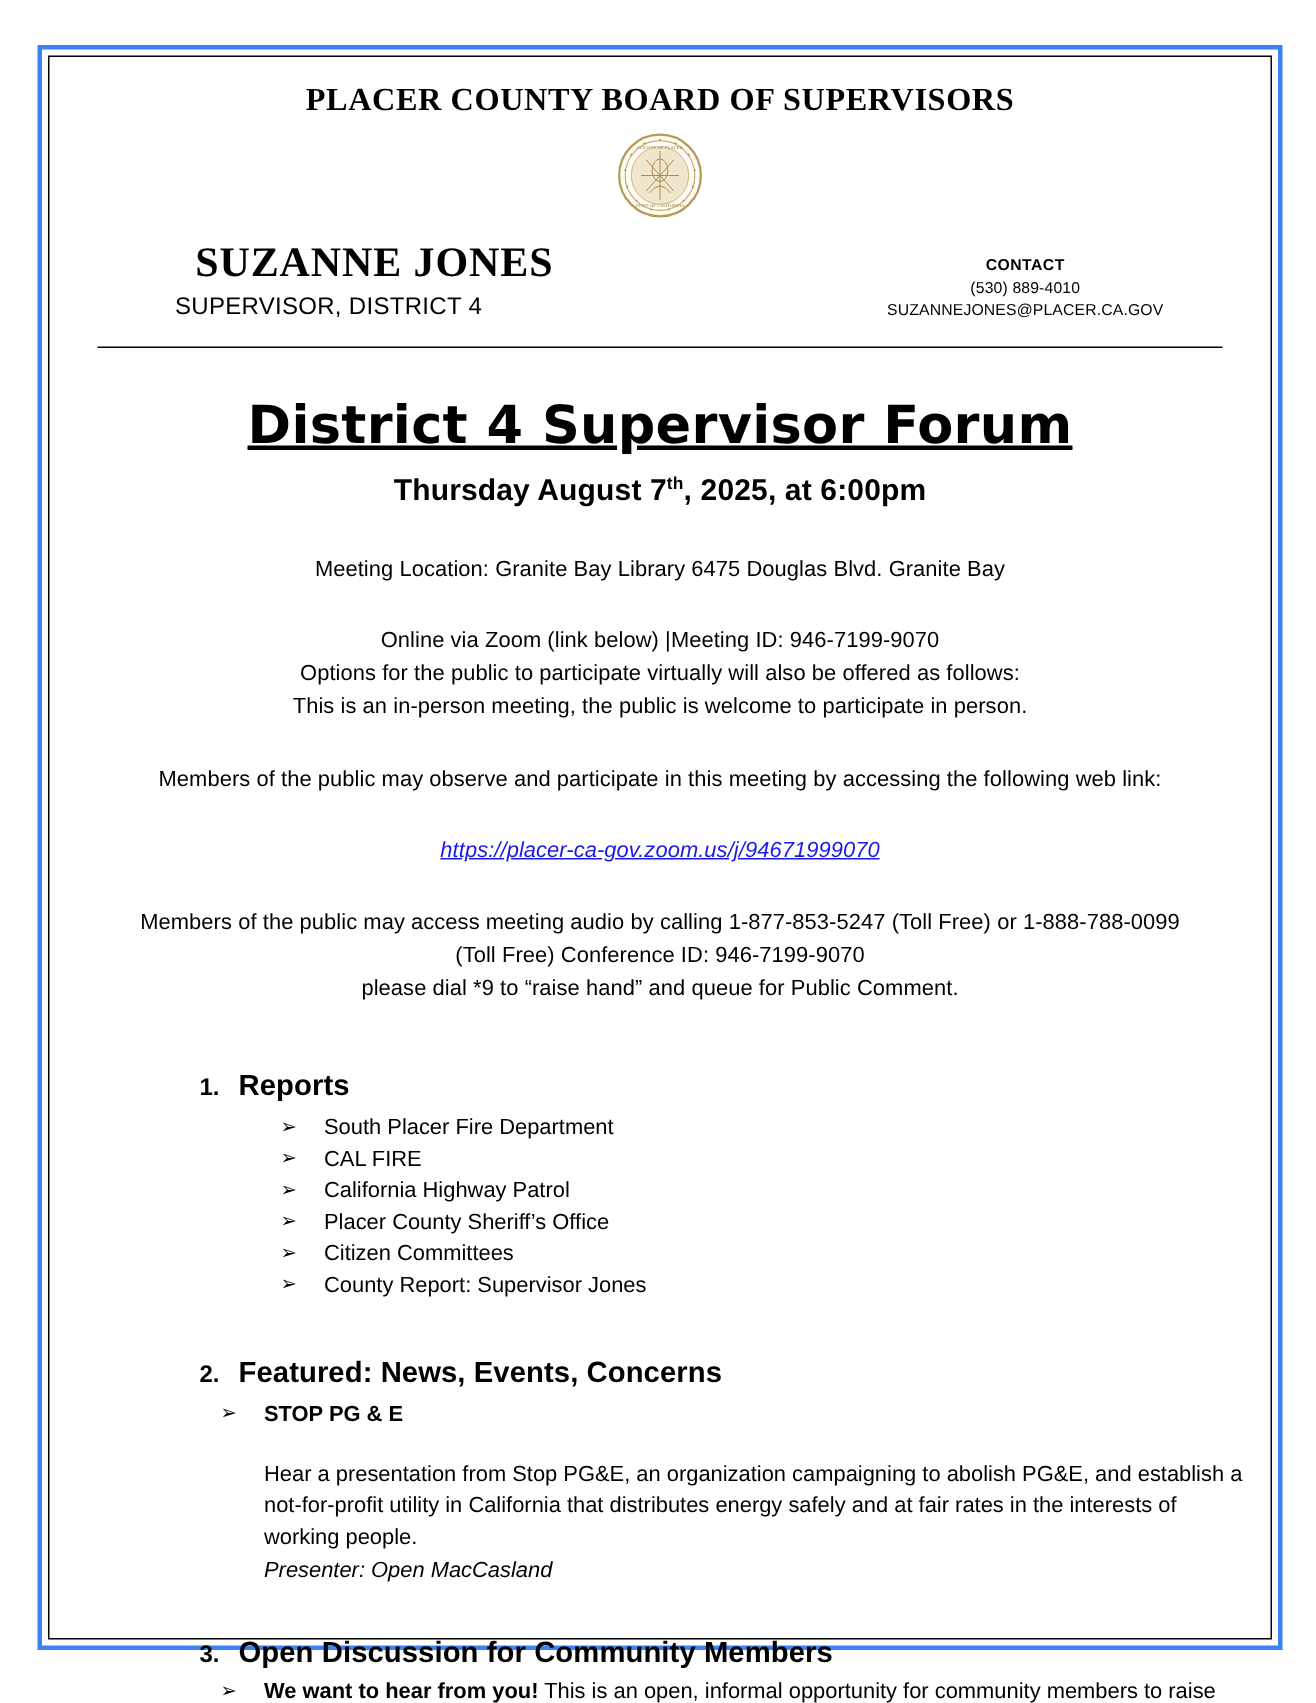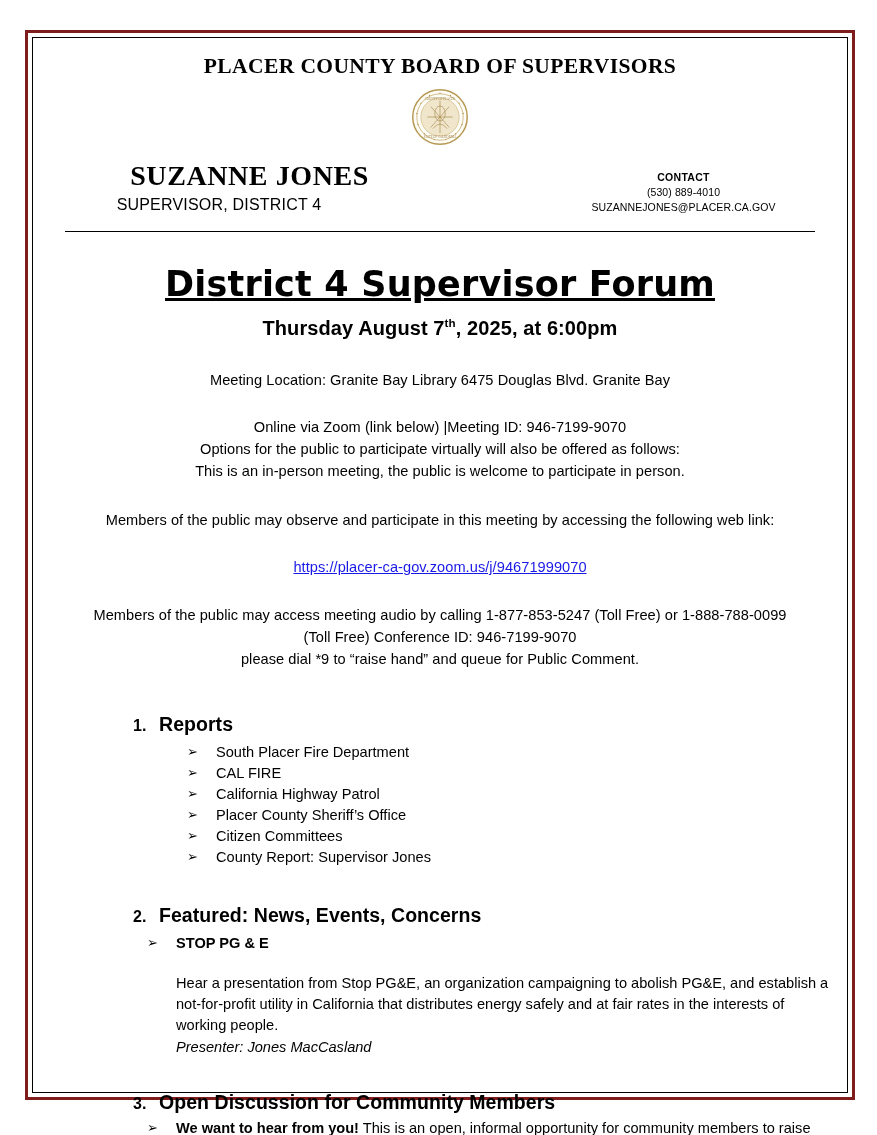--- a/index.html
+++ b/index.html
@@ -15,21 +15,21 @@
     overflow: hidden;
   }
 
   
   #page {
     position: absolute;
     left: 25px;
     top: 30px;
     width: 830px;
     height: 1070px;
-    border: 3px solid #7f1d1d;
+    border: 3px solid #3b82f6;
     box-sizing: border-box;
     background: #fff;
   }
   #page-inner {
     position: absolute;
     left: 4px;
     top: 4px;
     right: 4px;
     bottom: 4px;
     border: 1px solid #000;
@@ -129,20 +129,21 @@
   }
   .blk-location { margin-top: 30px; }
   .blk-zoom { margin-top: 26px; }
   .blk-observe { margin-top: 27px; }
   .blk-link { margin-top: 25px; }
   .blk-audio { margin-top: 26px; }
   a.link {
     color: #1a1ae6;
     text-decoration: underline;
     font-size: 14.6px;
+    font-style: italic;
   }
 
   
   .agenda { margin-top: 42px; padding-left: 86px; }
   .sect { margin-bottom: 3px; }
   .sect-head {
     display: flex;
     align-items: baseline;
     font-weight: bold;
   }
@@ -306,21 +307,21 @@
           <div class="sect-head">
             <span class="sect-num">2.</span>
             <span class="sect-title">Featured: News, Events, Concerns</span>
           </div>
           <div class="bullets">
             <div class="bullet">
               <span class="arrow">➢</span>
               <span class="btext">
                 <span class="b-strong">STOP PG &amp; E</span>
                 <div class="para">Hear a presentation from Stop PG&amp;E, an organization campaigning to abolish PG&amp;E, and establish a not-for-profit utility in California that distributes energy safely and at fair rates in the interests of working people.</div>
-                <div class="b-italic">Presenter: Jones MacCasland</div>
+                <div class="b-italic">Presenter: Open MacCasland</div>
               </span>
             </div>
           </div>
         </div>
 
         <div class="sect sect3">
           <div class="sect-head">
             <span class="sect-num">3.</span>
             <span class="sect-title">Open Discussion for Community Members</span>
           </div>

